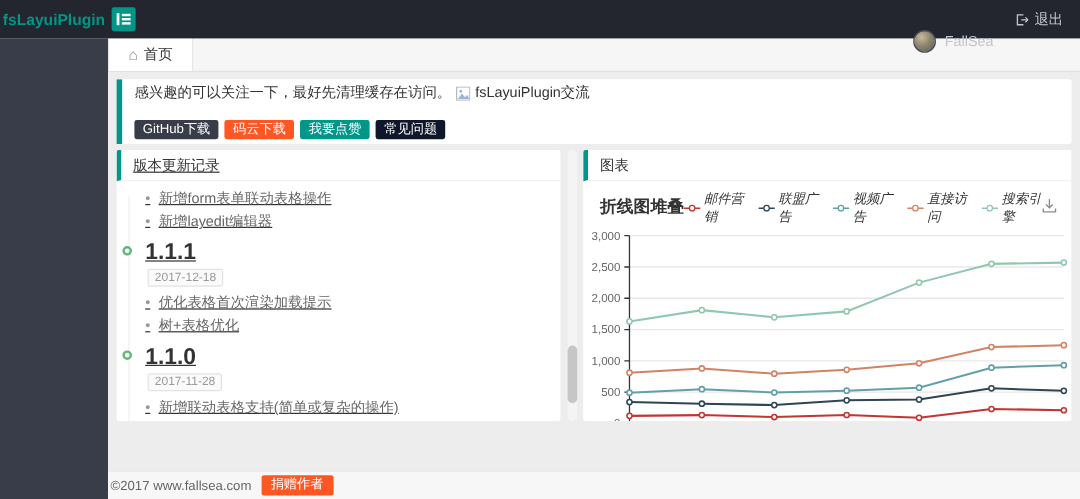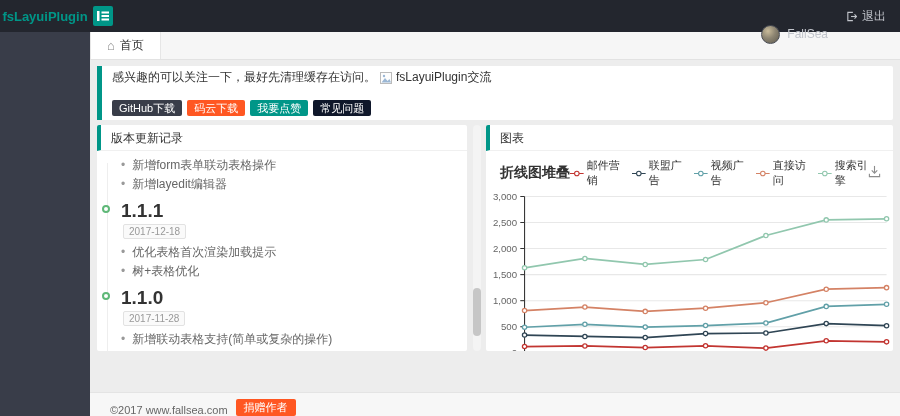--- a/index.html
+++ b/index.html
@@ -31,47 +31,47 @@
   .hl { background:#3390FF; color:#fff; padding:0 1px; }
   .follow-line { display:flex; align-items:center; gap:4px; margin-bottom:15px; }
   .img-broken { display:inline-flex; vertical-align:-2px; }
   .btnrow { display:flex; gap:5px; }
   .btn-xs { display:inline-block; height:16px; line-height:16px; padding:0 7px; color:#fff; font-size:11px; border-radius:2px; cursor:pointer; white-space:nowrap; }
 
   .cards-row { flex:1; display:flex; overflow:hidden; }
   .card { background:#fff; border-radius:2px; display:flex; flex-direction:column; overflow:hidden; }
   .card-hd { height:26px; line-height:26px; border-left:4px solid #009688; border-bottom:1px solid #f0f0f0; padding-left:10px; font-size:12px; color:#333; flex:none; }
   .card-bd { flex:1; overflow:hidden; position:relative; }
-  .card-left { width:370px; flex:none; }
+  .card-left { width:370px; flex:none;text-decoration:underline; }
   .card-right { flex:1; }
 
   .scroll-strip { width:8px; flex:none; margin:0 5px 0 6px; background:#f4f4f4; border-radius:4px; position:relative; }
   .scroll-thumb { position:absolute; left:0; width:8px; height:48px; top:72%; background:#c6c6c6; border-radius:4px; cursor:grab; }
 
   
   .timeline { position:relative; margin:6px 0 0 10px; padding-left:14px; }
   .timeline:before { content:""; position:absolute; left:0; top:6px; bottom:0; width:1px; background:#eee; }
   .vlist li { list-style:none; font-size:12px; color:#666; line-height:16px; margin:3px 0; }
   .vlist li:before { content:"•"; color:#999; margin-right:7px; }
   .tl-item { position:relative; margin-top:9px; }
   .tl-dot { position:absolute; left:-19px; top:4px; width:8px; height:8px; border:2px solid #5FB878; border-radius:50%; background:#fff; }
   .tl-ver { font-size:19px; font-weight:bold; color:#333; line-height:20px; }
   .tl-date { display:inline-block; margin:3px 0 2px 2px; font-size:10px; color:#999; background:#fafafa; border:1px solid #e2e2e2; border-radius:2px; padding:0 5px; line-height:13px; }
 
   
   .chart-head { display:flex; align-items:center; padding:7px 12px 0 14px; position:relative; }
   .chart-title { font-size:14px; font-weight:bold; color:#333; flex:none; }
   .legend { flex:1; display:flex; justify-content:center; gap:12px; align-items:center; }
   .lg-item { display:flex; align-items:center; gap:3px; cursor:pointer; }
-  .lg-item span { font-size:11px; color:#333; }
+  .lg-item span { font-size:11px; color:#333;font-style:italic; }
   .dl-icon { flex:none; cursor:pointer; opacity:.75; }
   .chart-svg { display:block; width:100%; margin-top:2px; }
 
   
-  .footer { height:24px; background:#f7f7f7; border-top:1px solid #e4e4e4; display:flex; align-items:flex-end; padding-left:20px; gap:8px;margin-top:36px; }
+  .footer { height:24px; background:#f7f7f7; border-top:1px solid #e4e4e4; display:flex; align-items:center; padding-left:2px; gap:8px;margin-top:36px; }
   .copyright { font-size:11px; color:#666; }
   .donate { display:inline-block; height:17px; line-height:17px; padding:0 8px; background:#FF5722; color:#fff; font-size:11px; border-radius:2px; cursor:pointer; }
 </style>
 </head>
 <body>
 
 <div class="header">
   <div class="logo">fsLayuiPlugin</div>
   <div class="menu-toggle">
     <svg width="12" height="12" viewBox="0 0 12 12">

